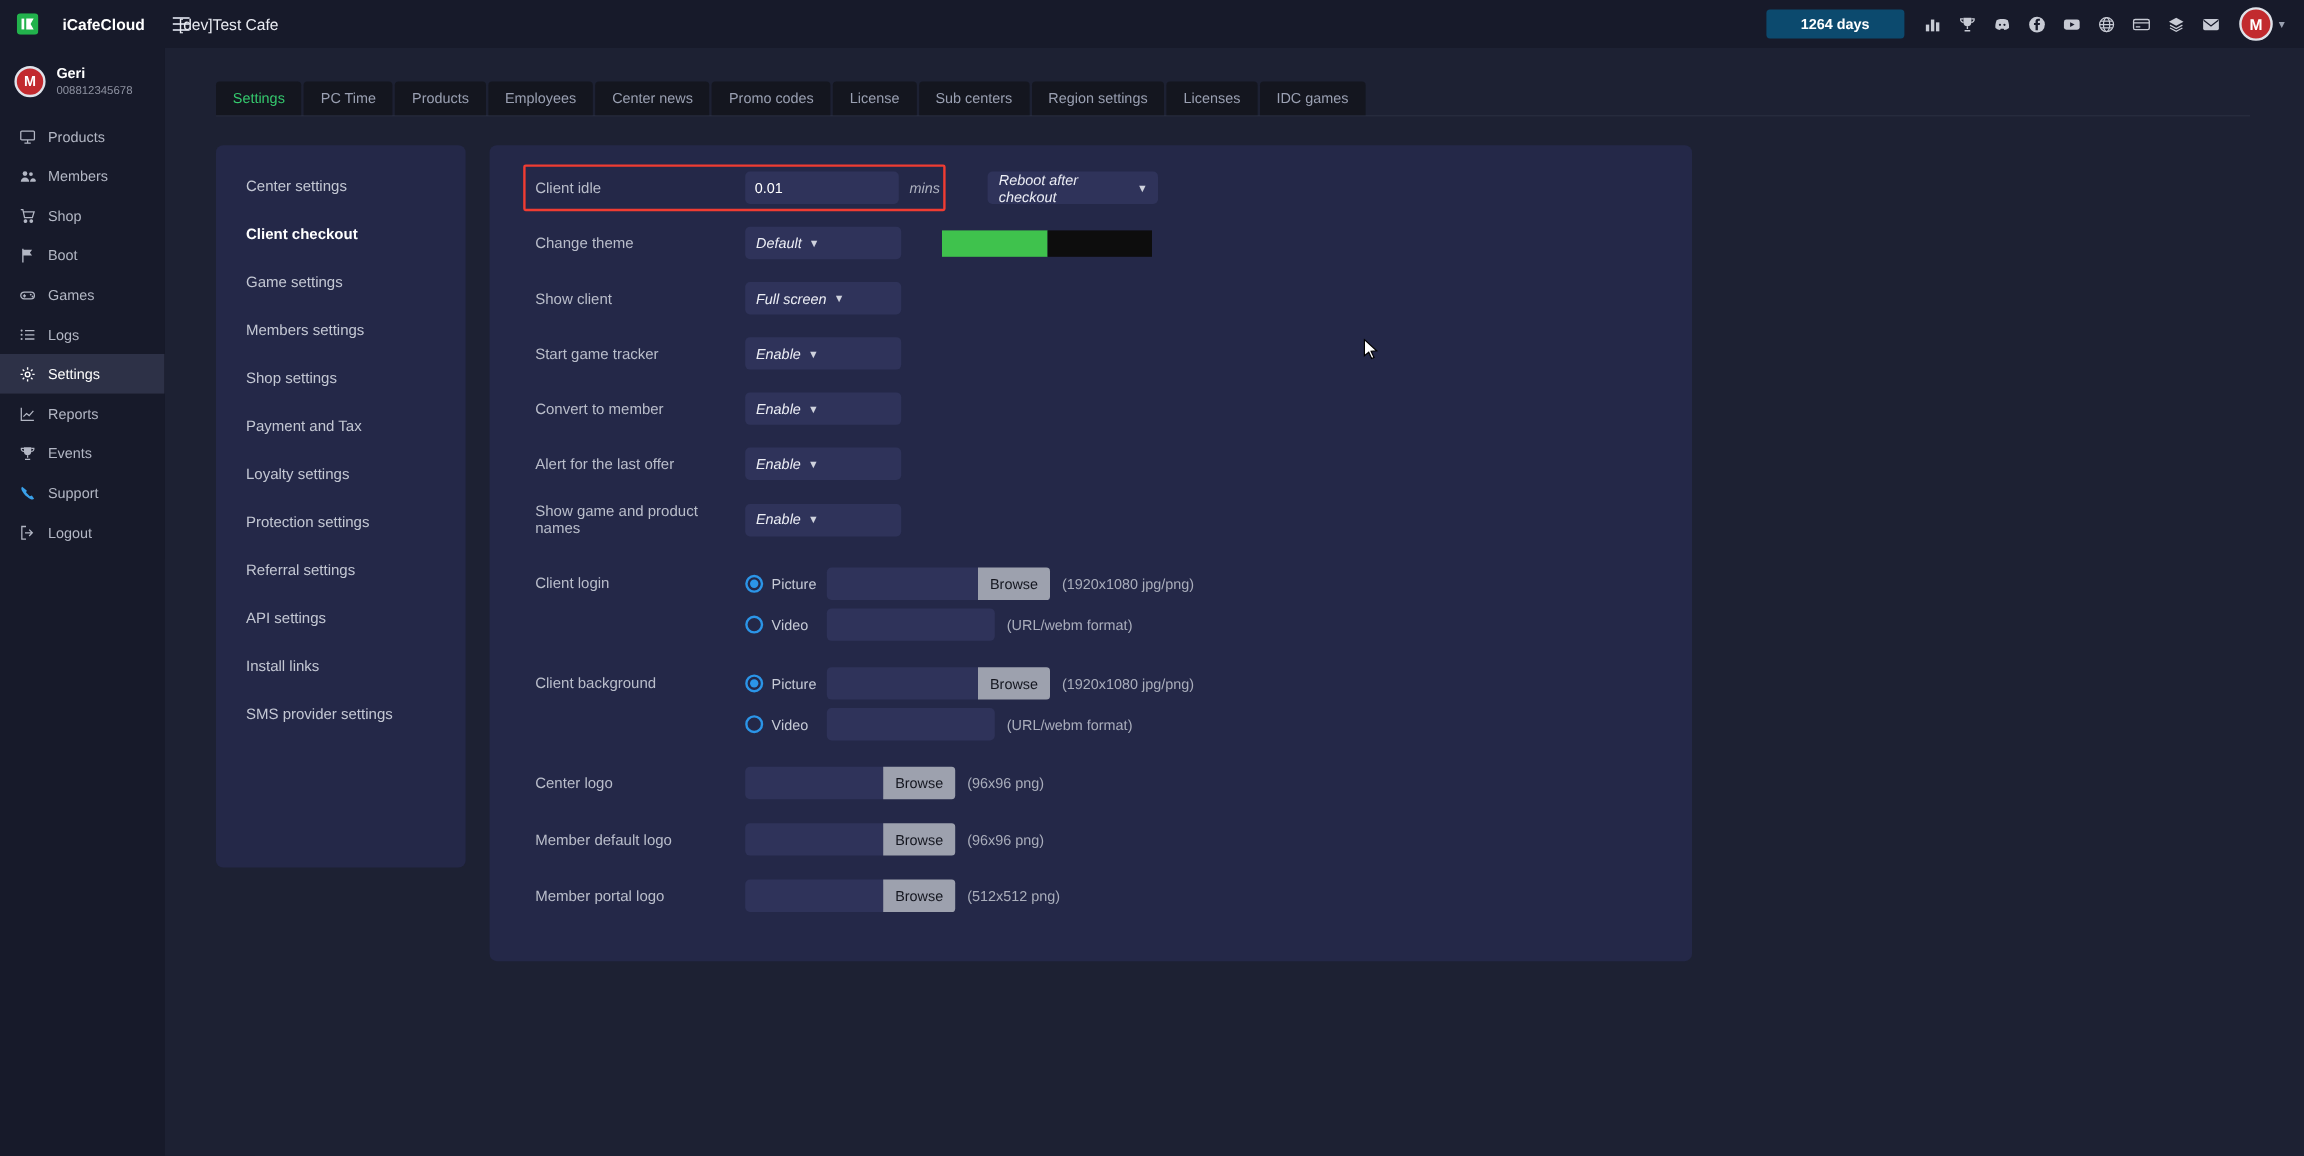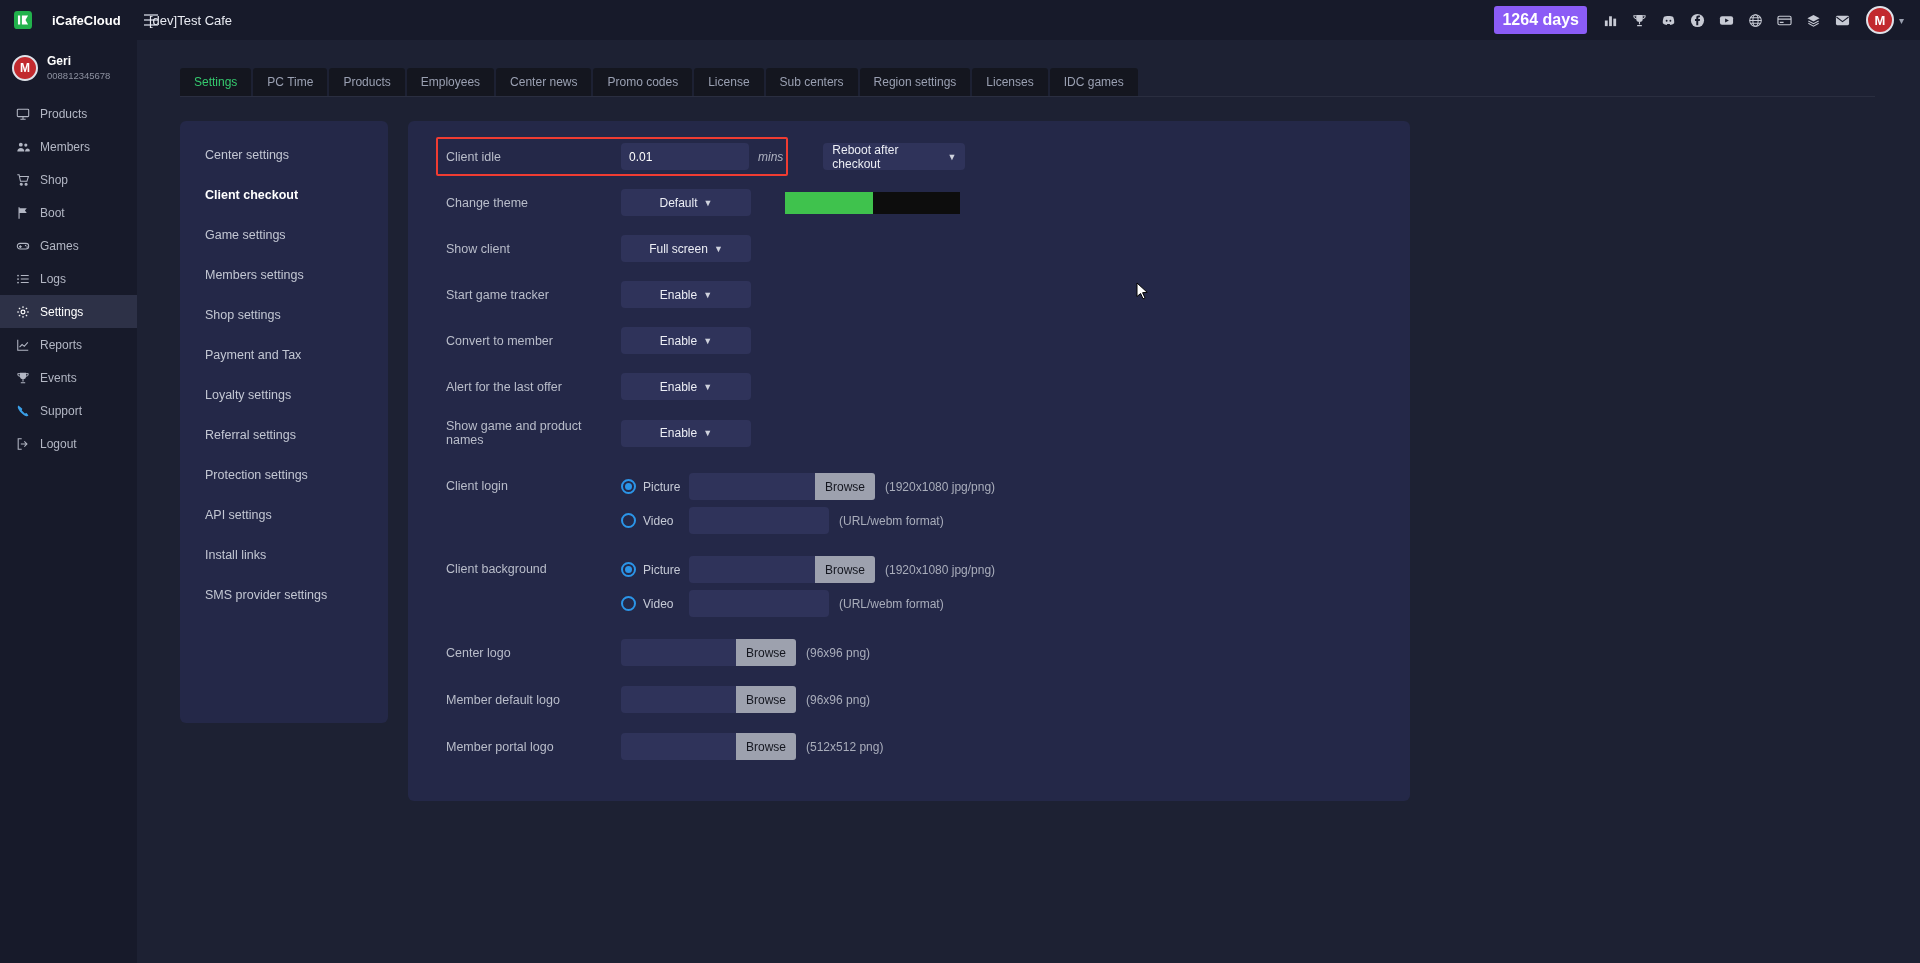--- a/index.html
+++ b/index.html
@@ -9,22 +9,22 @@
   
   .topbar { position:fixed; top:0; left:0; right:0; height:40px; background:#171a2a;
             display:flex; align-items:center; z-index:20; }
   .brand { width:137px; flex:0 0 137px; display:flex; align-items:center; gap:20px; padding-left:14px; }
   .brand-logo svg { width:18px; height:18px; display:block; }
   .brand-name { color:#ffffff; font-weight:bold; font-size:13px; }
   .hamburger { margin-left:2px; cursor:pointer; display:flex; }
   .hamburger svg { width:16px; height:14px; color:#b9bdc9; }
   .page-title { margin-left:12px; color:#e9ebf2; font-size:13px; }
   .top-right { margin-left:auto; display:flex; align-items:center; gap:16px; padding-right:16px; }
-  .days-badge { background:#8b5cf6; color:#fff; font-size:16px; font-weight:bold;
-                padding:5px 8px; border-radius:3px; cursor:pointer; }
+  .days-badge { background:#0c4a6e; color:#fff; font-size:12px; font-weight:bold;
+                padding:5px 29px; border-radius:3px; cursor:pointer; }
   .top-icons { display:flex; align-items:center; gap:14px; }
   .ticon { display:flex; cursor:pointer; }
   .ticon svg { width:15px; height:15px; color:#c7cad4; }
   .avatar-wrap { display:flex; align-items:center; gap:5px; cursor:pointer; }
   .avatar { width:28px; height:28px; border-radius:50%; background:#c22a2e; color:#fff;
             font-weight:bold; font-size:13px; display:flex; align-items:center; justify-content:center;
             border:2px solid #dfe2e9; }
   .chev { color:#9aa0b0; font-size:10px; }
 
   
@@ -59,22 +59,22 @@
                min-height:640px; position:relative; }
 
   .frow { display:flex; align-items:center; margin-bottom:19px; position:relative; min-height:27px; }
   .frow.top { align-items:flex-start; margin-bottom:22px; }
   .frow.top .flabel { padding-top:6px; }
   .flabel { width:175px; flex:0 0 175px; font-size:12.5px; color:#b9bdca; }
   .tinput { background:#2f335a; border:none; border-radius:4px; height:27px; color:#ffffff;
             font-size:12px; padding:0 8px; width:128px; outline:none; font-family:inherit; }
   .unit { color:#aeb2c0; font-size:12px; margin-left:9px;font-style:italic; }
   .dropdown { background:#2f335a; border-radius:4px; height:27px; width:130px; padding:0 9px;
-              display:flex; align-items:center; justify-content:center; color:#eceef5;
-              font-size:12px; cursor:pointer; }
+              display:flex; align-items:center; justify-content:flex-start; color:#eceef5;
+              font-size:12px; cursor:pointer;font-style:italic; }
   .dropdown .arrow { color:#cfd2dd; font-size:9px; margin-left:6px; }
   .dropdown.reboot { width:142px; margin-left:40px; }
   .annotation-box { position:absolute; left:-10px; top:-6px; width:352px; height:39px;
                     border:2px solid #f03c32; border-radius:2px; pointer-events:none; }
   .theme-preview { display:flex; margin-left:34px; width:175px; height:22px; cursor:pointer; }
   .theme-green { flex:1; }
   .theme-black { flex:1; }
 
   .media-col { display:flex; flex-direction:column; gap:7px; }
   .media-row { display:flex; align-items:center; min-height:26px; }
@@ -317,22 +317,22 @@
 
   <div class="content" data-name="content">
     <div class="nav-card" id="settings-nav" data-name="settings-nav-card">
         <div class="nav-item" data-name="settings-nav-center-settings">Center settings</div>
         <div class="nav-item active" data-name="settings-nav-client-settings">Client checkout</div>
         <div class="nav-item" data-name="settings-nav-game-settings">Game settings</div>
         <div class="nav-item" data-name="settings-nav-members-settings">Members settings</div>
         <div class="nav-item" data-name="settings-nav-shop-settings">Shop settings</div>
         <div class="nav-item" data-name="settings-nav-payment-and-tax">Payment and Tax</div>
         <div class="nav-item" data-name="settings-nav-loyalty-settings">Loyalty settings</div>
+        <div class="nav-item" data-name="settings-nav-protection-settings">Protection settings</div>
         <div class="nav-item" data-name="settings-nav-referral-settings">Referral settings</div>
-        <div class="nav-item" data-name="settings-nav-protection-settings">Protection settings</div>
         <div class="nav-item" data-name="settings-nav-api-settings">API settings</div>
         <div class="nav-item" data-name="settings-nav-install-links">Install links</div>
         <div class="nav-item" data-name="settings-nav-sms-provider-settings">SMS provider settings</div>
       </div>
 
     <div class="form-card" data-name="client-settings-form">
 
       <div class="frow" data-name="client-idle-row">
         <div class="annotation-box" data-name="annotation-highlight-box"></div>
         <span class="flabel" data-name="field-label">Client idle</span>

